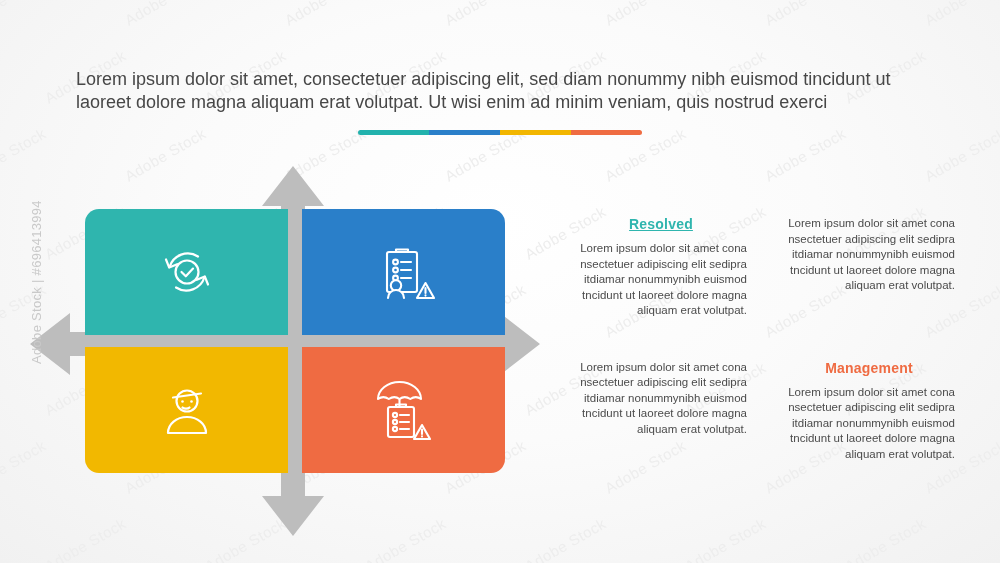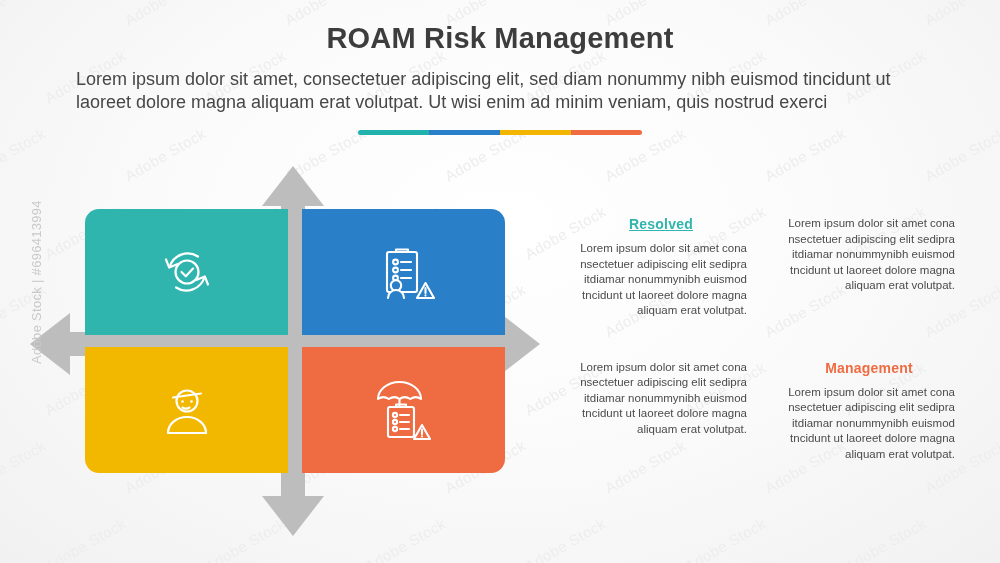--- a/index.html
+++ b/index.html
@@ -204,21 +204,20 @@
       <span class="wm-diag" style="left: 760px; top: 458px;">Adobe Stock</span>
       <span class="wm-diag" style="left: 920px; top: 458px;">Adobe Stock</span>
       <span class="wm-diag" style="left: 40px; top: 536px;">Adobe Stock</span>
       <span class="wm-diag" style="left: 200px; top: 536px;">Adobe Stock</span>
       <span class="wm-diag" style="left: 360px; top: 536px;">Adobe Stock</span>
       <span class="wm-diag" style="left: 520px; top: 536px;">Adobe Stock</span>
       <span class="wm-diag" style="left: 680px; top: 536px;">Adobe Stock</span>
       <span class="wm-diag" style="left: 840px; top: 536px;">Adobe Stock</span>
     </div>
 
-  <div id="title">ROAM Risk Management</div>
   <div id="subtitle">Lorem ipsum dolor sit amet, consectetuer adipiscing elit, sed diam nonummy nibh euismod tincidunt ut laoreet dolore magna aliquam erat volutpat. Ut wisi enim ad minim veniam, quis nostrud exerci</div>
 
   <div id="accent-bar">
     <span style="background: rgb(34, 178, 173); flex: 1 1 0px;"></span>
     <span style="background: rgb(42, 127, 201); flex: 1 1 0px;"></span>
     <span style="background: rgb(242, 182, 0); flex: 1 1 0px;"></span>
     <span style="background: rgb(239, 108, 66); flex: 1 1 0px;"></span>
   </div>
 
   <svg class="arrow-axis" id="arrow-v" width="62" height="370" viewBox="0 0 62 370">

